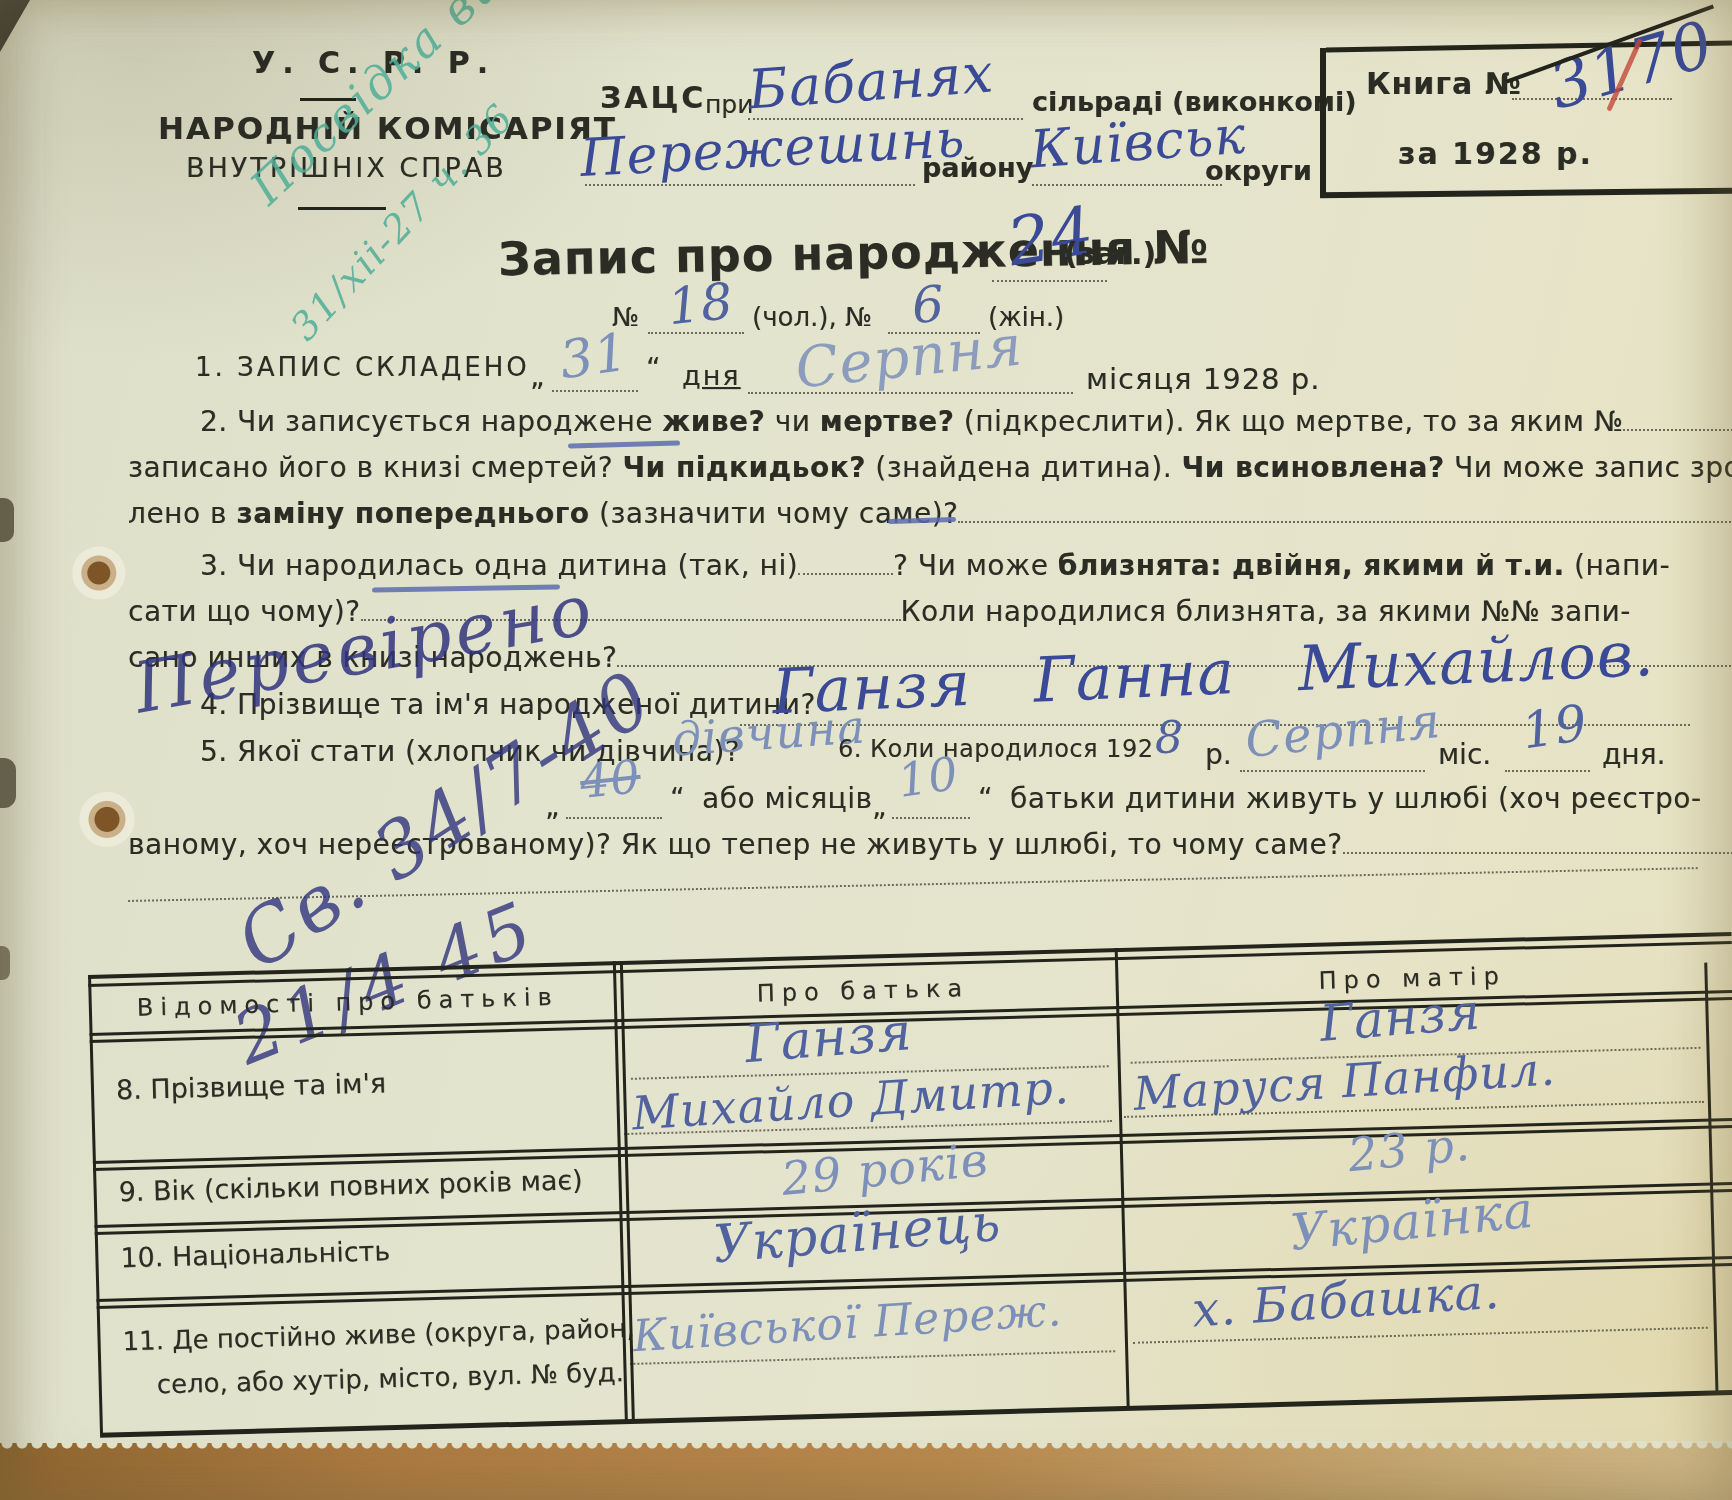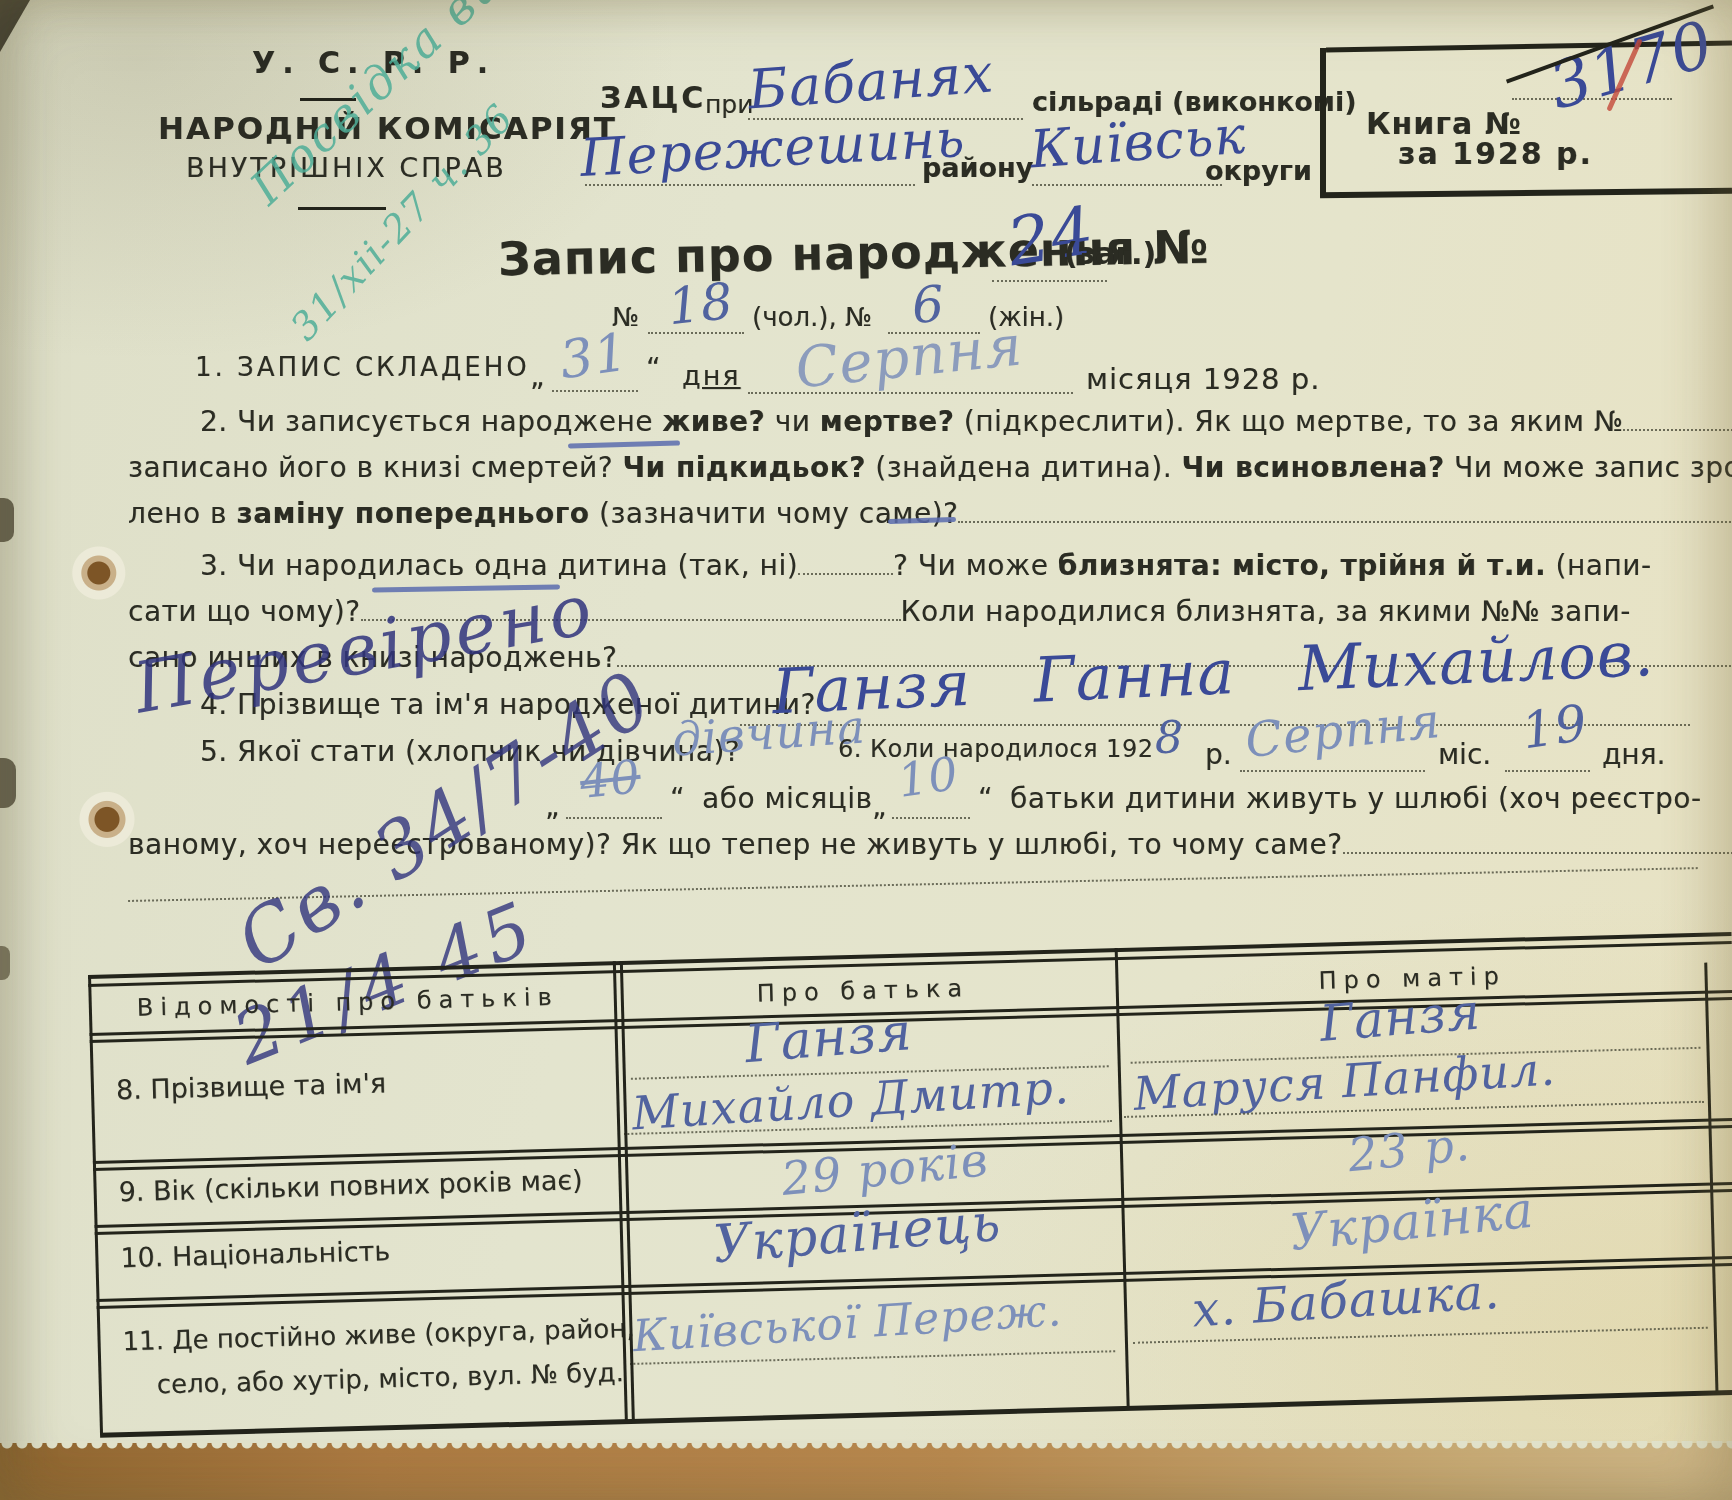--- a/index.html
+++ b/index.html
@@ -60,21 +60,21 @@
   <div class="abs dl" style="left:585px;top:182px;width:330px;"></div>
   <div class="abs hw hw-dark" style="left:580px;top:118px;font-size:52px;transform:rotate(-3deg);">Пережешинь</div>
   <div class="abs print b" style="left:922px;top:152px;font-size:27px;">району</div>
   <div class="abs dl" style="left:1032px;top:182px;width:190px;"></div>
   <div class="abs hw hw-dark" style="left:1030px;top:112px;font-size:52px;transform:rotate(-4deg);">Київськ</div>
   <div class="abs print b" style="left:1205px;top:155px;font-size:27px;">округи</div>
 
   <div class="abs ln" style="left:1320px;top:48px;width:6px;height:148px;"></div>
   <div class="abs ln" style="left:1326px;top:44px;width:406px;height:5px;transform:rotate(-1deg);"></div>
   <div class="abs ln" style="left:1320px;top:190px;width:412px;height:6px;transform:rotate(-.6deg);"></div>
-  <div class="abs print b" style="left:1366px;top:66px;font-size:30px;letter-spacing:1px;margin-top:40px;">Книга №</div>
+  <div class="abs print b" style="left:1366px;top:66px;font-size:30px;letter-spacing:1px;">Книга №</div>
   <div class="abs dl" style="left:1512px;top:96px;width:160px;"></div>
   <div class="abs hw hw-dark" style="left:1548px;top:28px;font-size:64px;transform:rotate(-16deg);">3170</div>
   <div class="abs ln" style="left:1500px;top:42px;width:220px;height:4px;transform:rotate(-20deg);"></div>
   <div class="abs" style="left:1622px;top:36px;width:5px;height:78px;background:#c4483a;opacity:.8;transform:rotate(24deg);border-radius:3px;"></div>
   <div class="abs print b" style="left:1398px;top:136px;font-size:30px;letter-spacing:2px;">за 1928 р.</div>
 
   <div class="abs hw hw-green" style="left:258px;top:168px;font-size:46px;transform:rotate(-43deg);transform-origin:0 50%;opacity:.85;letter-spacing:3px;">Посвідка видана</div>
   <div class="abs hw hw-green" style="left:298px;top:312px;font-size:38px;transform:rotate(-47deg);transform-origin:0 50%;opacity:.85;letter-spacing:2px;">31/хіі-27 ч. 36</div>
 
   <div class="abs print b" style="left:498px;top:226px;font-size:46px;letter-spacing:1px;transform:rotate(-1deg);">Запис про народження №</div>
@@ -106,21 +106,21 @@
   <div class="abs inkline" style="left:568px;top:442px;width:112px;height:5px;transform:rotate(-1.5deg);"></div>
   <div class="abs print" style="left:128px;top:451px;font-size:28px;letter-spacing:.5px;">
     <span>записано його в книзі смертей? </span><span class="b">Чи підкидьок?</span><span> (знайдена дитина). </span><span class="b">Чи всиновлена?</span><span> Чи може запис зроб-</span>
   </div>
   <div class="abs print" style="left:128px;top:497px;font-size:28px;letter-spacing:.5px;">
     <span>лено в </span><span class="b">заміну попереднього</span><span> (зазначити чому саме)?</span><span class="dl" style="display:inline-block;width:820px;height:2px;"></span>
   </div>
   <div class="abs inkline" style="left:888px;top:518px;width:68px;height:5px;transform:rotate(-2deg);"></div>
 
   <div class="abs print" style="left:200px;top:549px;font-size:28px;letter-spacing:.5px;">
-    <span>3. Чи народилась </span><span>одна дитина</span><span> (так, ні)</span><span class="dl" style="display:inline-block;width:95px;height:2px;"></span><span>? Чи може </span><span class="b">близнята: місто, трійня й т.и.</span><span> (напи-</span>
+    <span>3. Чи народилась </span><span>одна дитина</span><span> (так, ні)</span><span class="dl" style="display:inline-block;width:95px;height:2px;"></span><span>? Чи може </span><span class="b">близнята: двійня, якими й т.и.</span><span> (напи-</span>
   </div>
   <div class="abs inkline" style="left:372px;top:586px;width:188px;height:5px;transform:rotate(-1deg);"></div>
   <div class="abs print" style="left:128px;top:595px;font-size:28px;letter-spacing:.5px;">
     <span>сати що чому)?</span><span class="dl" style="display:inline-block;width:540px;height:2px;"></span><span>Коли народилися близнята, за якими №№ запи-</span>
   </div>
   <div class="abs print" style="left:128px;top:641px;font-size:28px;letter-spacing:.5px;">
     <span>сано инших в книзі народжень?</span><span class="dl" style="display:inline-block;width:1130px;height:2px;"></span>
   </div>
 
   <div class="abs print" style="left:200px;top:688px;font-size:28px;letter-spacing:.5px;">4. Прізвище та ім'я народженої дитини?</div>

